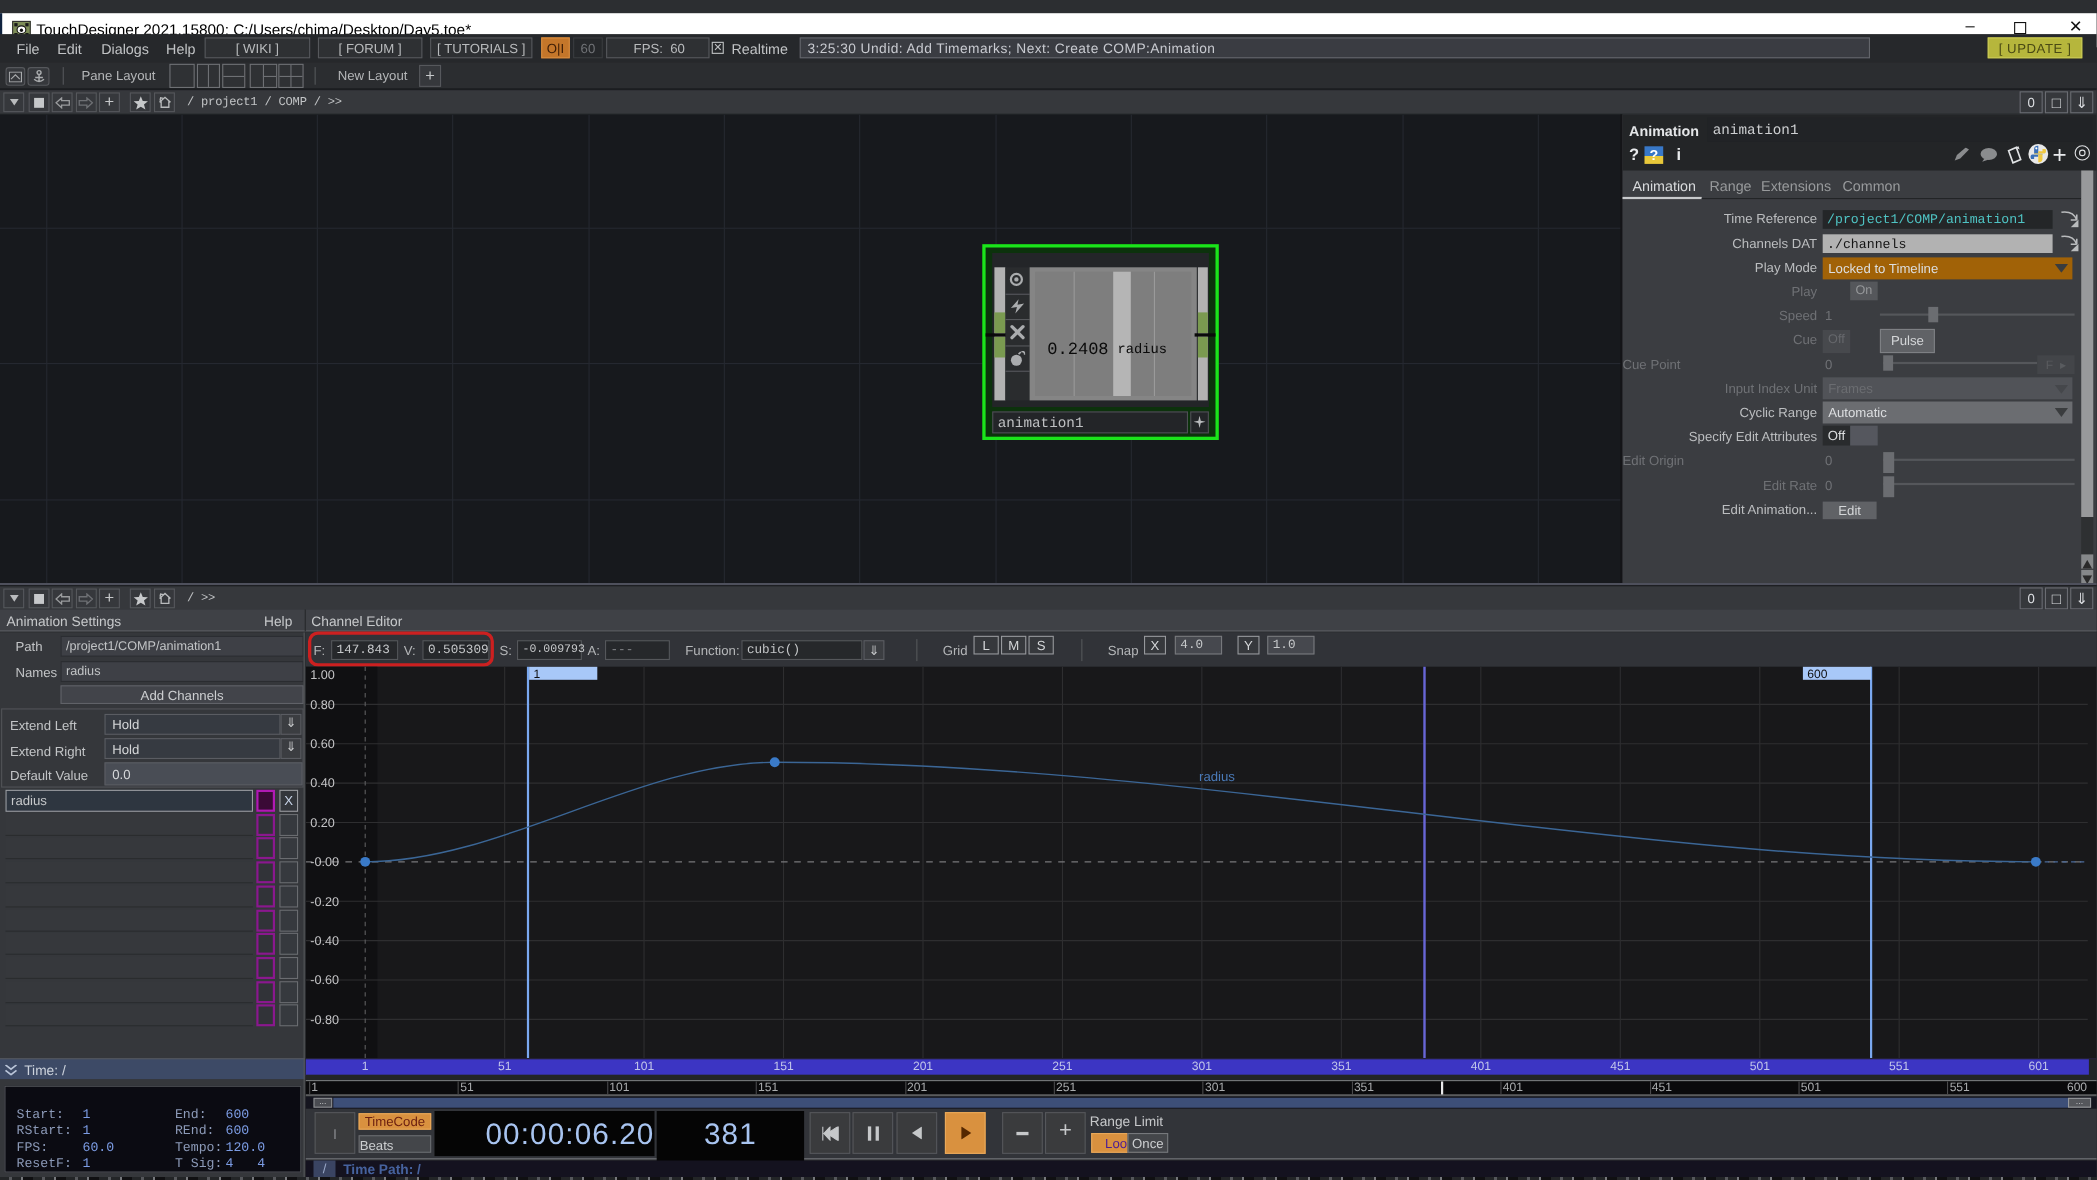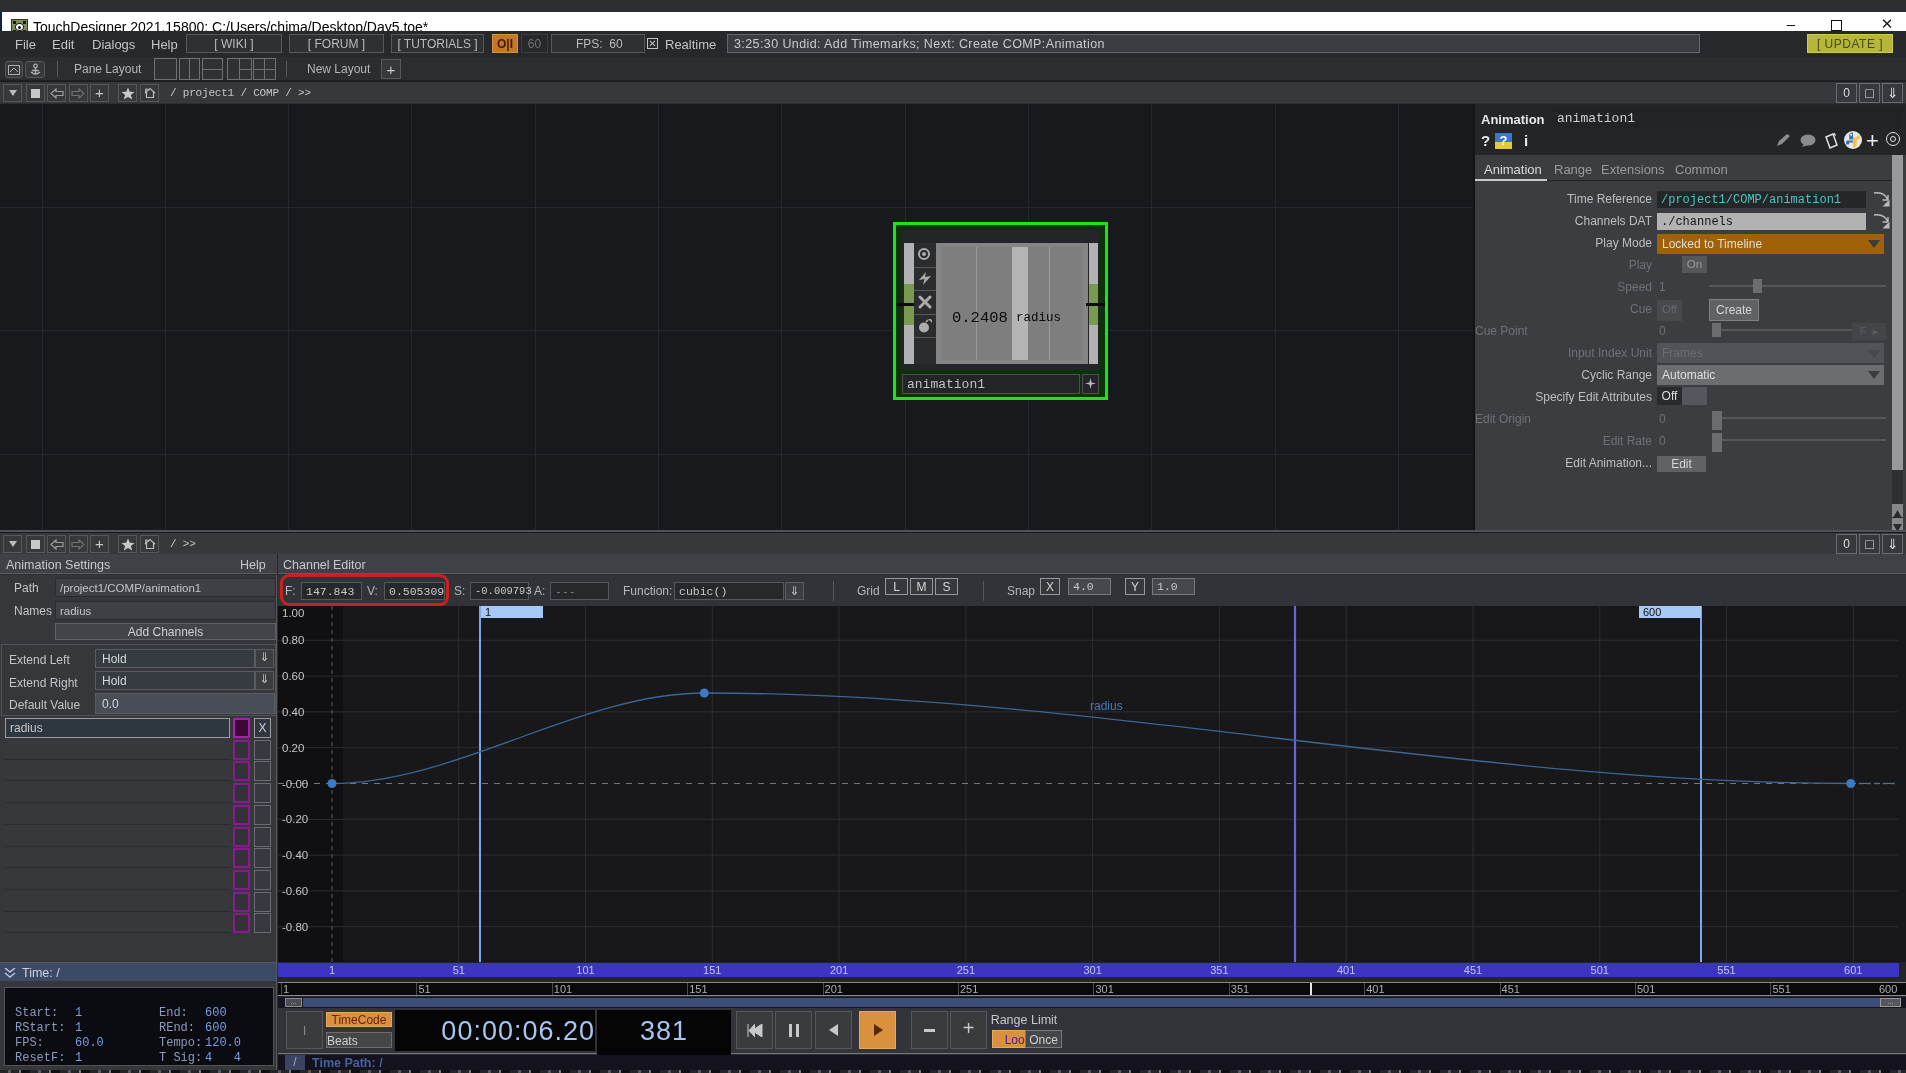--- a/index.html
+++ b/index.html
@@ -31,21 +31,21 @@
 </div>
 
 <div class="abs" style="left:0;top:31px;width:1906px;height:26px;background:#26282b">
  <div class="lbl" style="left:15px;top:6px;font-size:13px">File</div>
  <div class="lbl" style="left:52px;top:6px;font-size:13px">Edit</div>
  <div class="lbl" style="left:92px;top:6px;font-size:13px">Dialogs</div>
  <div class="lbl" style="left:151px;top:6px;font-size:13px">Help</div>
  <div class="btn" style="left:186px;top:3px;width:96px;height:19px;font-size:12px;background:#2e3033">[ WIKI ]</div>
  <div class="btn" style="left:289px;top:3px;width:95px;height:19px;font-size:12px;background:#2e3033">[ FORUM ]</div>
  <div class="btn" style="left:391px;top:3px;width:93px;height:19px;font-size:12px;background:#2e3033">[ TUTORIALS ]</div>
- <div class="btn" style="left:492px;top:3px;width:26px;height:19px;font-size:12px;background:#c4762a;border-color:#d98d3f;color:#3c1c06;font-weight:bold">O|I</div>
+ <div class="btn" style="left:492px;top:3px;width:26px;height:19px;font-size:12px;background:#c4762a;border-color:#d98d3f;color:#3c1c06;font-weight:normal">O|I</div>
  <div class="btn" style="left:521px;top:3px;width:27px;height:19px;font-size:12px;background:#26282b;border-color:#3a3c3f;color:#707276">60</div>
  <div class="btn" style="left:551px;top:3px;width:94px;height:19px;font-size:12px;background:#2e3033;justify-content:flex-start;padding-left:24px">FPS:&nbsp;&nbsp;60</div>
  <div class="abs" style="left:647px;top:7px;width:11px;height:11px;border:1px solid #c0c2c4;color:#c0c2c4;font-size:10px;line-height:10px;text-align:center">✕</div>
  <div class="lbl" style="left:665px;top:6px;font-size:13px">Realtime</div>
  <div class="btn" style="left:727px;top:3px;width:973px;height:19px;font-size:12.5px;background:#3a3c42;border-color:#63656b;justify-content:flex-start;padding-left:6px;color:#c8cad0;letter-spacing:0.4px">3:25:30 Undid: Add Timemarks; Next: Create COMP:Animation</div>
  <div class="btn" style="left:1807px;top:3px;width:86px;height:19px;font-size:12px;background:#b6b63c;border-color:#caca55;color:#4a4a14;letter-spacing:0.5px">[ UPDATE ]</div>
 </div>
 
 <div class="abs" style="left:0;top:57px;width:1906px;height:24px;background:#2b2d30;border-bottom:1px solid #1e2023">
  <div class="btn" style="left:5px;top:4px;width:18px;height:17px;border-radius:3px">
@@ -256,21 +256,21 @@
       <path d="M17.5 16.5 L10.5 16.5 L17.5 9.5 Z" fill="#b9bbbd"></path>
     </svg>
  <div class="abs" style="left:182px;top:129.5px;width:227px;height:20px;background:#a16207;color:#dcdee0;font-size:12px;padding:3px 0 0 5px">Locked to Timeline<svg class="abs" style="right:4px;top:6px" width="12" height="8" viewBox="0 0 12 8">
         <path d="M0 0 H12 L6 8 Z" fill="#3a3c3e"></path>
       </svg></div>
  <div class="abs" style="left:207px;top:152px;width:25px;height:17px;background:#55575b;color:#96989a;font-size:11.5px;text-align:center;padding-top:2px">On</div>
  <div class="abs dim" style="left:184px;top:176px;font-size:12px">1</div>
  <div class="abs" style="left:234px;top:181px;width:177px;height:2px;background:#55575b"></div>
  <div class="abs" style="left:278px;top:175px;width:9px;height:14px;background:#6b6d71"></div>
  <div class="abs" style="left:182px;top:196px;width:25px;height:21px;background:#47494d;color:#66686c;font-size:11.5px;text-align:center;padding-top:3px">Off</div>
- <div class="abs" style="left:234px;top:195px;width:50px;height:22px;background:#606266;border:1px solid #7e8084;color:#d4d6d8;font-size:12px;text-align:center;padding-top:3px">Create</div>
+ <div class="abs" style="left:234px;top:195px;width:50px;height:22px;background:#606266;border:1px solid #7e8084;color:#d4d6d8;font-size:12px;text-align:center;padding-top:3px">Pulse</div>
  <div class="abs dim" style="left:184px;top:220px;font-size:12px">0</div>
  <div class="abs" style="left:237px;top:225px;width:140px;height:2px;background:#55575b"></div>
  <div class="abs" style="left:237px;top:219px;width:9px;height:14px;background:#6b6d71"></div>
  <div class="abs" style="left:377px;top:219px;width:34px;height:17px;background:#434549;color:#595b5f;font-size:11px;text-align:center;padding-top:2px">F &nbsp;▸</div>
  <div class="abs" style="left:182px;top:238.5px;width:227px;height:20px;background:#515358;color:#6b6d71;font-size:12px;padding:3px 0 0 5px">Frames<svg class="abs" style="right:4px;top:7px" width="12" height="8" viewBox="0 0 12 8">
         <path d="M0 0 H12 L6 8 Z" fill="#45474b"></path>
       </svg></div>
  <div class="abs" style="left:182px;top:260.5px;width:227px;height:20px;background:#6b6d71;color:#dcdee0;font-size:12px;padding:3px 0 0 5px">Automatic<svg class="abs" style="right:4px;top:6px" width="12" height="8" viewBox="0 0 12 8">
         <path d="M0 0 H12 L6 8 Z" fill="#3a3c3e"></path>
       </svg></div>

